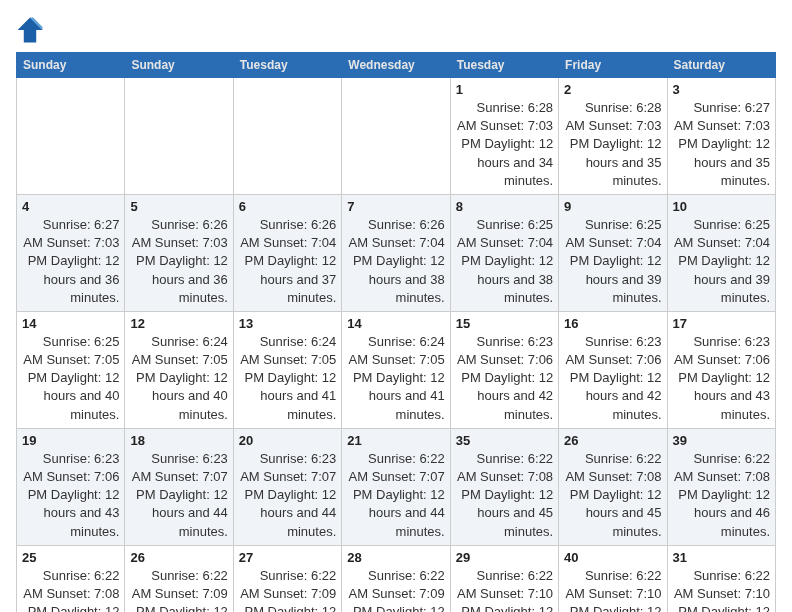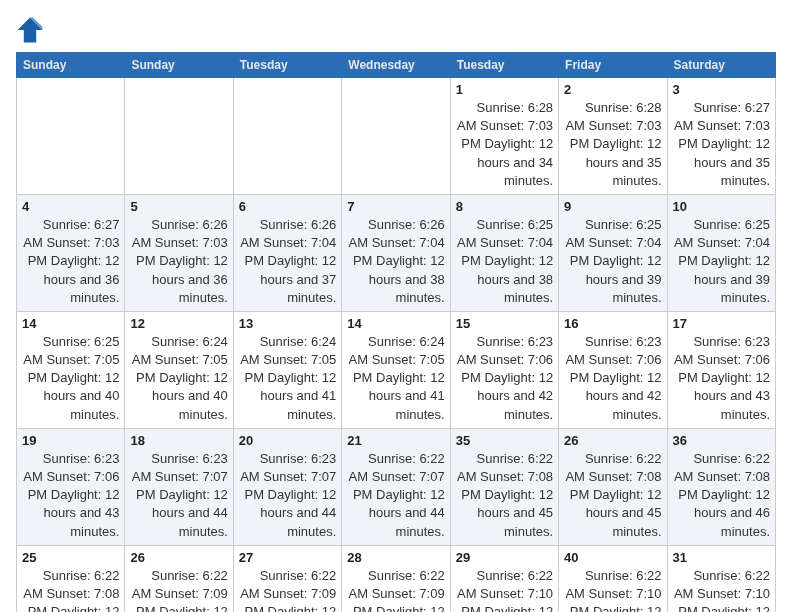--- a/index.html
+++ b/index.html
@@ -265,21 +265,21 @@
 Sunset: 7:08 PM
 Daylight: 12 hours and 45 minutes.</div>
         </td>
         <td>
           <span class="day-number">26</span>
           <div class="day-info">Sunrise: 6:22 AM
 Sunset: 7:08 PM
 Daylight: 12 hours and 45 minutes.</div>
         </td>
         <td>
-          <span class="day-number">36</span>
+          <span class="day-number">39</span>
           <div class="day-info">Sunrise: 6:22 AM
 Sunset: 7:08 PM
 Daylight: 12 hours and 46 minutes.</div>
         </td>
       </tr>
       <tr>
         <td>
           <span class="day-number">25</span>
           <div class="day-info">Sunrise: 6:22 AM
 Sunset: 7:08 PM

